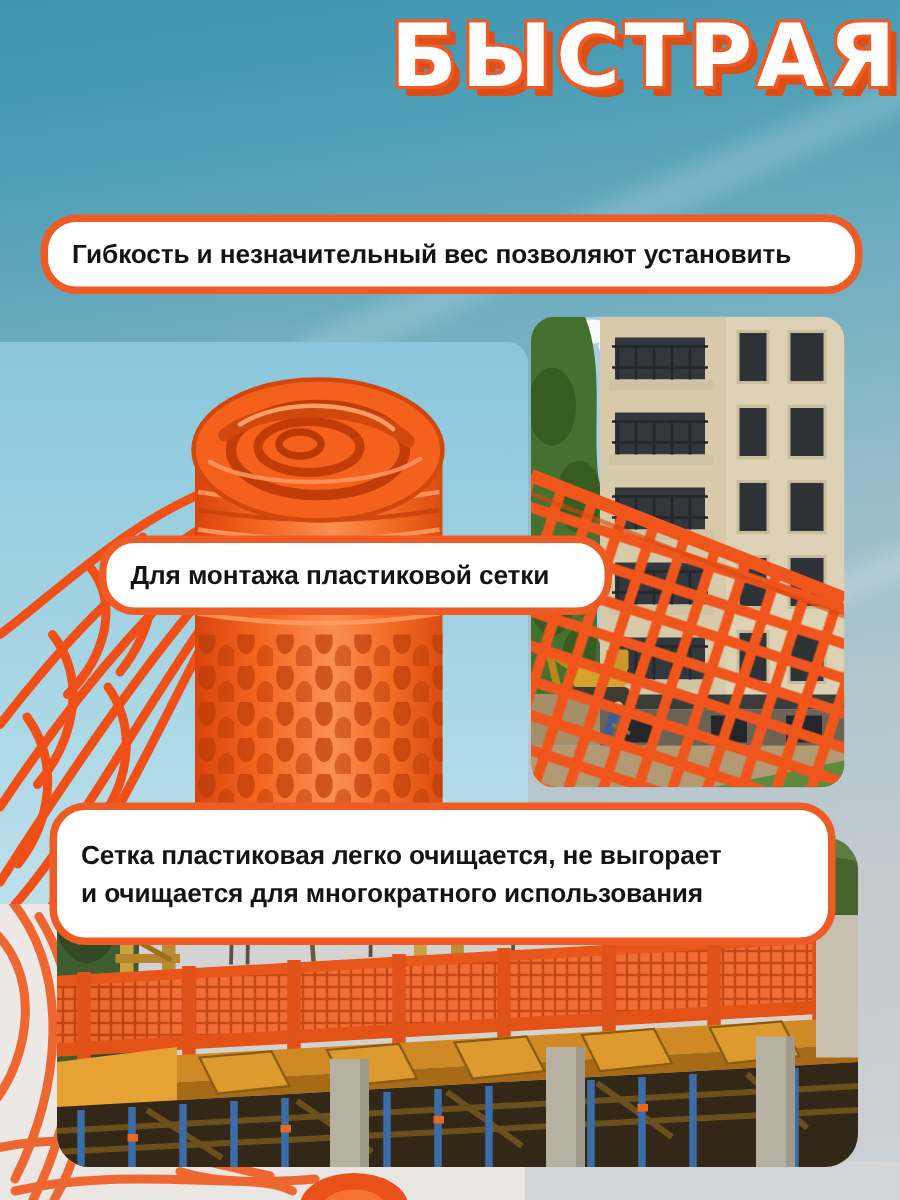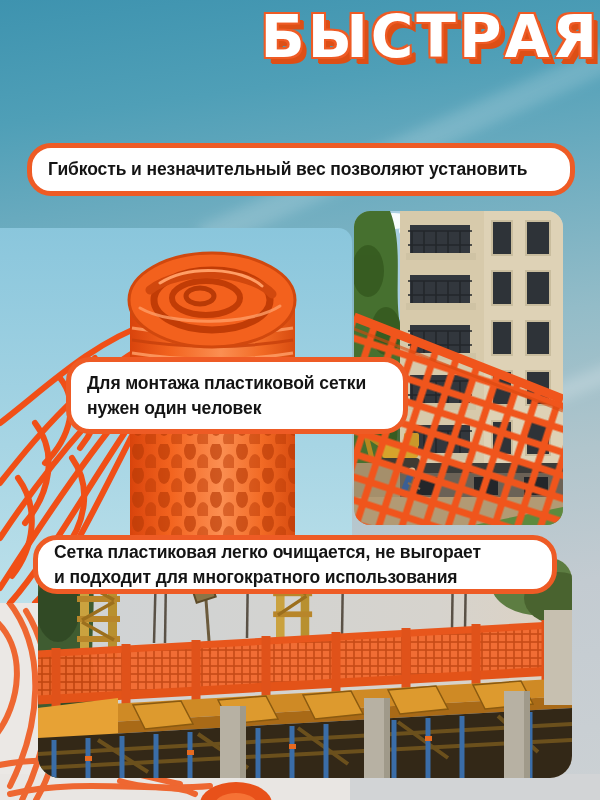--- a/index.html
+++ b/index.html
@@ -30,21 +30,21 @@
   .card{
     position:absolute;z-index:4;background:var(--card-bg,#fff);
     border:5px solid var(--accent,#ee5b25);border-radius:24px;
     padding:9px 16px;color:var(--ink,#141414);
     font-weight:700;font-size:17.5px;line-height:24.5px;letter-spacing:-0.1px;
     box-sizing:border-box;
   }
   .card div{white-space:nowrap;}
   .card1{left:27px;top:143px;width:548px;}
   .card2{left:25px;top:357px;width:342px;margin-left:41px;}
-  .card3{left:33px;top:535px;width:524px;padding:0 16px;}
+  .card3{left:33px;top:535px;width:524px;padding:18px 16px;}
 
   .photo{position:absolute;overflow:hidden;z-index:2;}
   .photo svg{display:block;}
   .ph-roll{left:0;top:228px;width:352px;height:375px;border-radius:0 14px 14px 0;}
   .ph-building{left:354px;top:211px;width:209px;height:314px;border-radius:16px;}
   .ph-construction{left:38px;top:558px;width:534px;height:220px;border-radius:22px;}
   .mesh-corner{position:absolute;left:0;top:556px;width:600px;height:244px;z-index:1;}
 </style>
 </head>
 <body>
@@ -367,21 +367,20 @@
   <h1 class="title">
     <span>БЫСТРАЯ</span>
   </h1>
 
   <div class="card card1">
     <div>Гибкость и незначительный вес позволяют установить</div>
   </div>
 
   <div class="card card2">
     <div>Для монтажа пластиковой сетки</div>
-    <div>нужен один человек</div>
   </div>
 
   <div class="card card3">
     <div>Сетка пластиковая легко очищается, не выгорает</div>
-    <div>и подходит для многократного использования</div>
+    <div>и очищается для многократного использования</div>
   </div>
 
 </div>
 
 </body></html>

